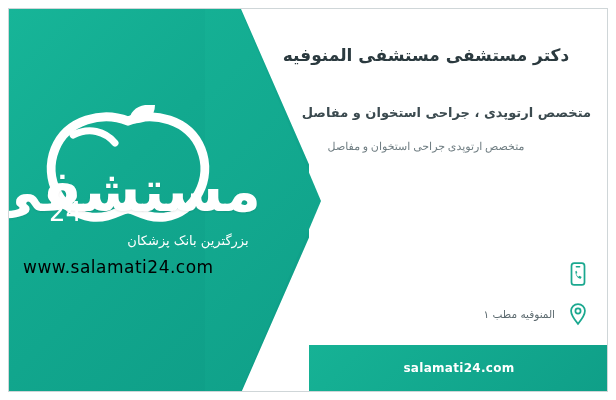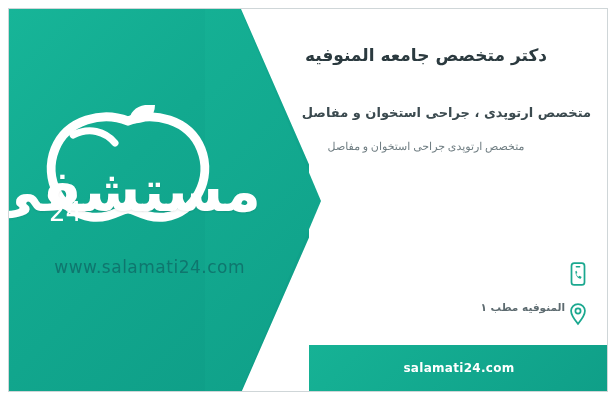--- a/index.html
+++ b/index.html
@@ -106,23 +106,23 @@
     direction: rtl;
     font-size: 13px;
     color: #ffffff;
     letter-spacing: 1px;
   }
   .logo-url {
     position: absolute;
     left: 0px;
     top: 152px;
     width: 222px;
-    text-align: right;
+    text-align: left;
     font-size: 17px;
-    color: #0f766e;
+    color: #000000;
     font-family: "DejaVu Sans", sans-serif;
     letter-spacing: 0.5px;
   }
 
   
   .content {
     position: absolute;
     right: 16px;
     top: 0;
     width: 330px;
@@ -161,23 +161,24 @@
     direction: rtl;
     text-align: center;
     font-family: Liberation Serif, serif;
   }
 
   
   .contact-row {
     position: absolute;
     right: 0;
     display: flex;
+    align-items: center;
     justify-content: flex-start;
     direction: rtl;
-    font-weight: bold;
+    gap: 10px;
   }
   .row-phone { top: 252px; right: 0px; }
   .row-addr  { top: 292px; right: 0px; }
   .ic {
     width: 26px;
     height: 26px;
     flex: 0 0 26px;
     color: #1aa88f;
   }
   .contact-text {
@@ -221,25 +222,26 @@
     <div class="teal-notch"></div>
 
     <div class="logo-wrap">
       <svg class="logo-apple" viewBox="0 0 190 120">
         <path d="M95 16 C70 6 34 14 22 44 C10 74 28 108 58 112 C78 114 88 104 95 104 C102 104 112 114 132 112 C162 108 180 74 168 44 C156 14 120 6 95 16 Z" fill="none" stroke="#ffffff" stroke-width="9" stroke-linecap="round"></path>
         <path d="M96 18 C96 4 108 -2 122 0 C122 14 110 20 96 18 Z" fill="#ffffff"></path>
         <path d="M40 30 C56 22 72 26 82 38" fill="none" stroke="#ffffff" stroke-width="7" stroke-linecap="round"></path>
       </svg>
       <div class="logo-script">مستشفى</div>
       <div class="logo-24">24</div>
+      <div class="logo-tagline">بزرگترین بانک پزشکان</div>
       <div class="logo-url">www.salamati24.com</div>
     </div>
 
     <div class="content">
-      <div class="doctor-name">دکتر متخصص جامعه المنوفيه</div>
+      <div class="doctor-name">دکتر مستشفى مستشفى المنوفيه</div>
       <div class="specialty">متخصص ارتوپدی ، جراحی استخوان و مفاصل</div>
       <div class="specialty-sub">متخصص ارتوپدی جراحی استخوان و مفاصل</div>
 
       <div class="contact-row row-phone">
         <svg class="ic" viewBox="0 0 24 24">
           <rect x="6" y="2" width="12" height="20" rx="2.5" fill="none" stroke="#1aa88f" stroke-width="1.6"></rect>
           <path d="M10.5 5.2 h3" stroke="#1aa88f" stroke-width="1.4" stroke-linecap="round"></path>
           <path d="M9.6 9.4 c0 4 1.9 6.2 4.8 7 l1-1.6 -2-1.2 -1 .9 c-1-.7-1.7-1.6-2-2.8 l1-.7 -.8-2 z" fill="#1aa88f"></path>
         </svg>
         <span class="contact-text"></span>

